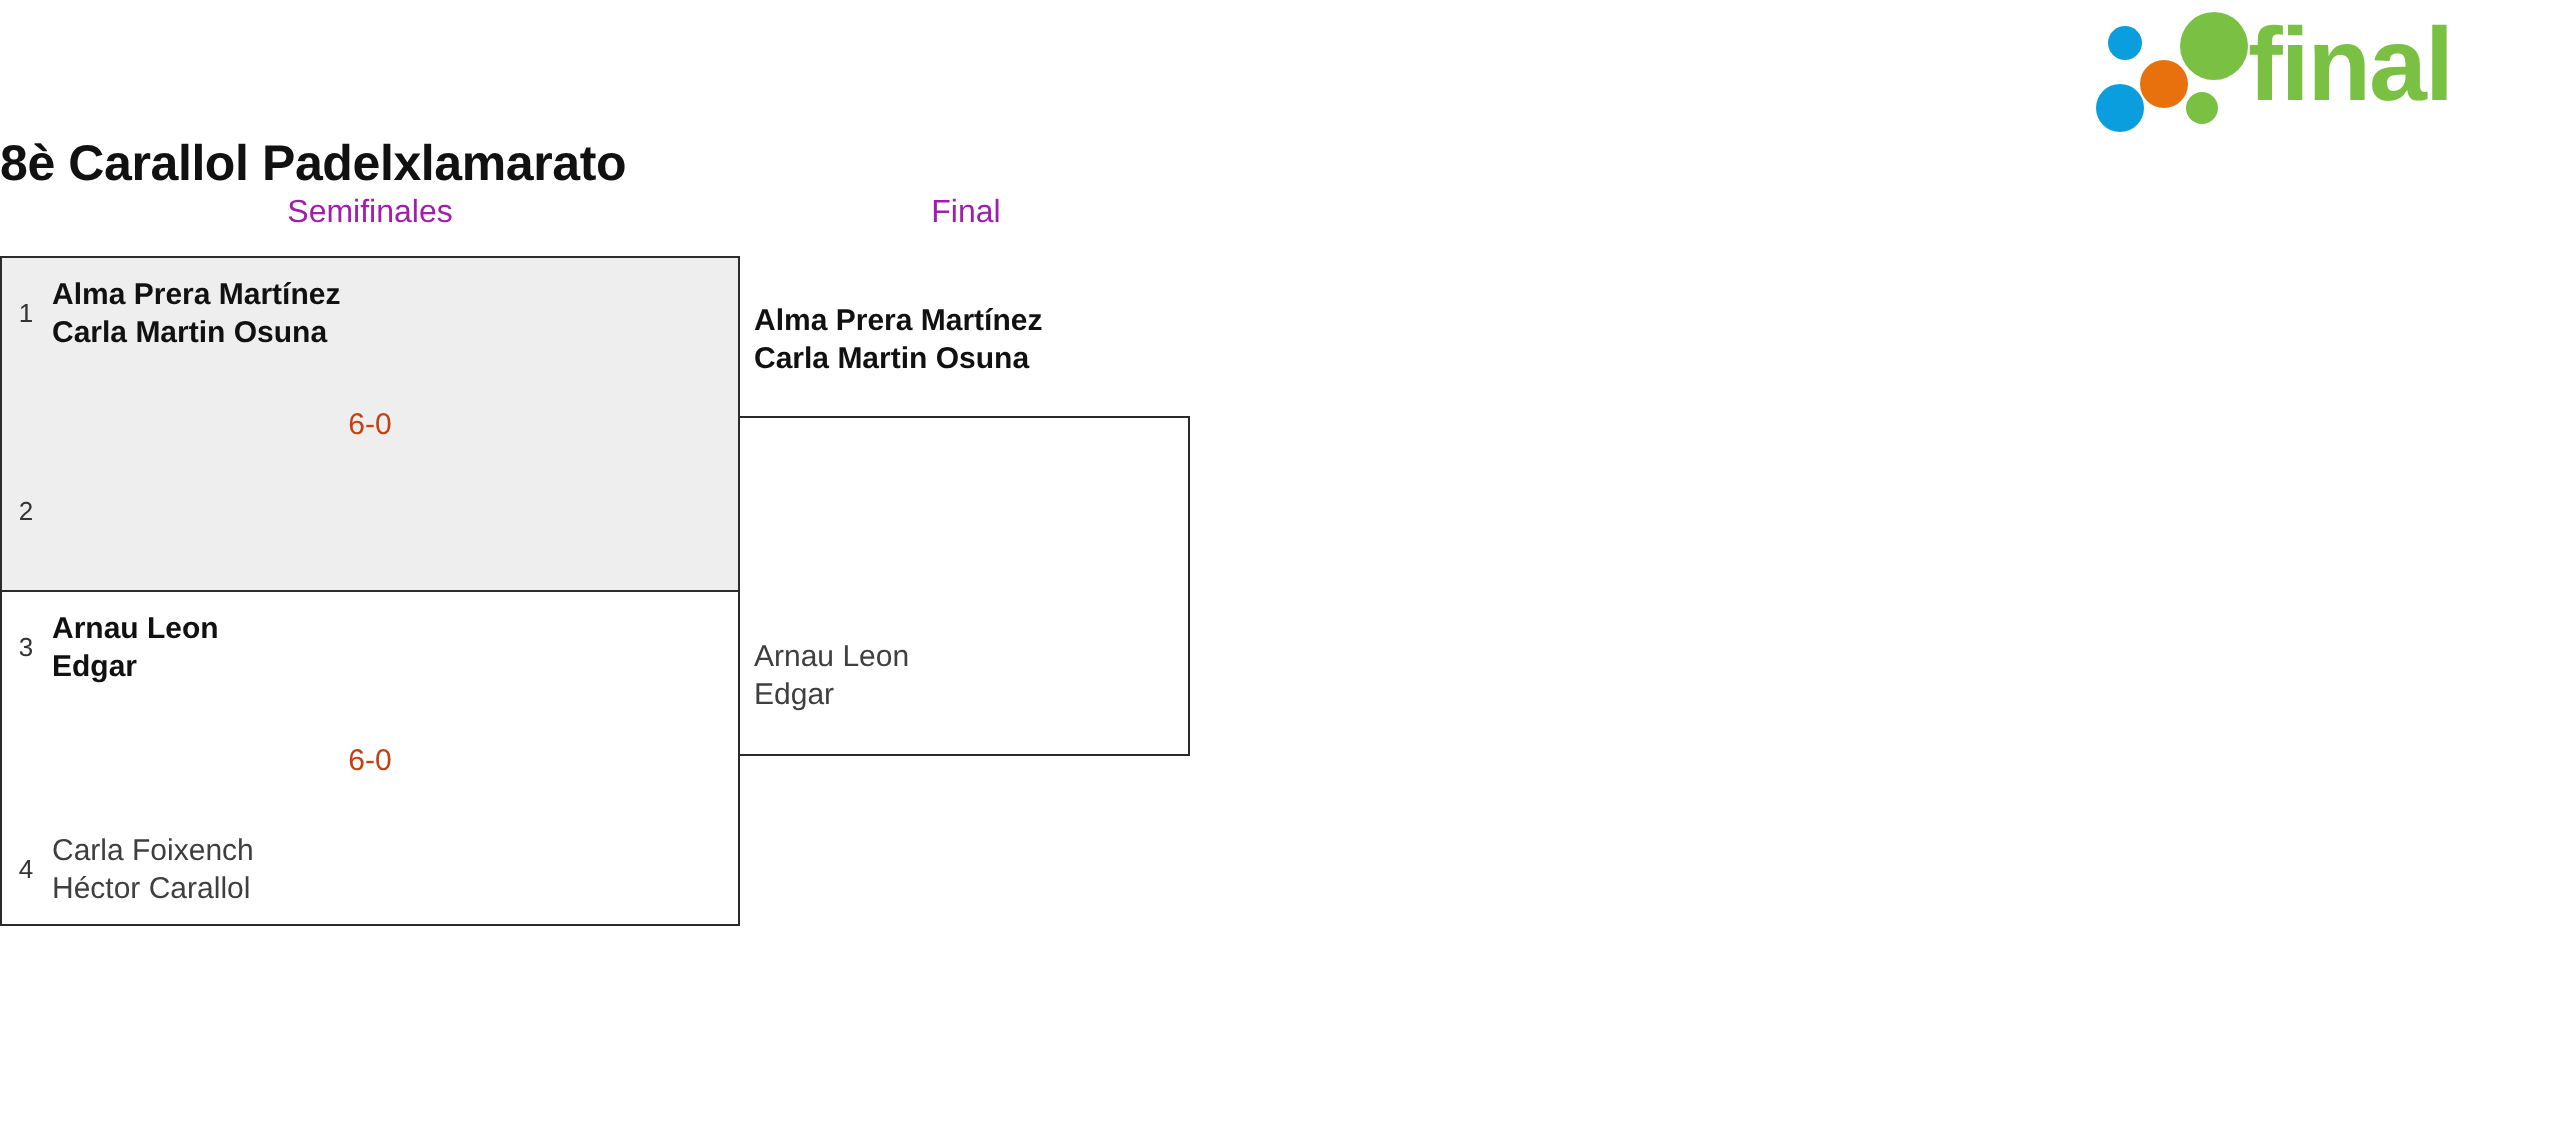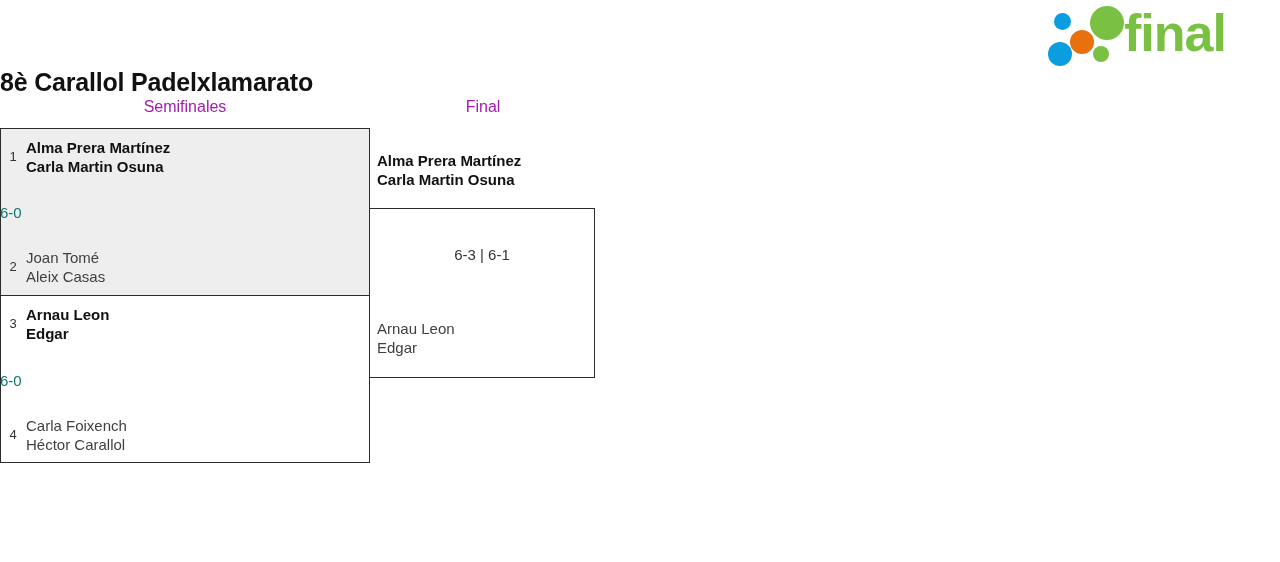--- a/index.html
+++ b/index.html
@@ -109,23 +109,24 @@
 
   #competitor-semi1-top   {top:138px;}
   #competitor-semi1-bottom{top:248px;}
   #competitor-semi2-top   {top:305px;}
   #competitor-semi2-bottom{top:416px;}
 
   .score{
     position:absolute;
     width:370px;
     left:0px;
-    font-size:15px;
-    line-height:19px;
-    color:#0f766e;
+    text-align:center;
+    font-size:15px;
+    line-height:19px;
+    color:#c2410c;
   }
   #score-semi-1{top:203px;}
   #score-semi-2{top:371px;}
 
   
   .final-entry{
     position:absolute;
     left:377px;
     font-size:15px;
     line-height:19px;
@@ -176,24 +177,20 @@
     <span class="players">
       <span class="pl">Alma Prera Martínez</span>
       <span class="pl">Carla Martin Osuna</span>
     </span>
   </div>
 
   <div class="score" id="score-semi-1">6-0</div>
 
   <div class="competitor" id="competitor-semi1-bottom">
     <span class="seed">2</span>
-    <span class="players">
-      <span class="pl">Joan Tomé</span>
-      <span class="pl">Aleix Casas</span>
-    </span>
   </div>
 
   <div class="match-box" id="match-semi-2"></div>
 
   <div class="competitor winner" id="competitor-semi2-top">
     <span class="seed">3</span>
     <span class="players">
       <span class="pl">Arnau Leon</span>
       <span class="pl">Edgar</span>
     </span>
@@ -209,20 +206,19 @@
     </span>
   </div>
 
   <div class="match-box" id="match-final"></div>
 
   <div class="final-entry winner" id="final-entry-top">
     <span class="pl">Alma Prera Martínez</span>
     <span class="pl">Carla Martin Osuna</span>
   </div>
 
-  <div id="score-final">6-3 | 6-1</div>
 
   <div class="final-entry" id="final-entry-bottom">
     <span class="pl">Arnau Leon</span>
     <span class="pl">Edgar</span>
   </div>
 
 </div>
 
 </body></html>

